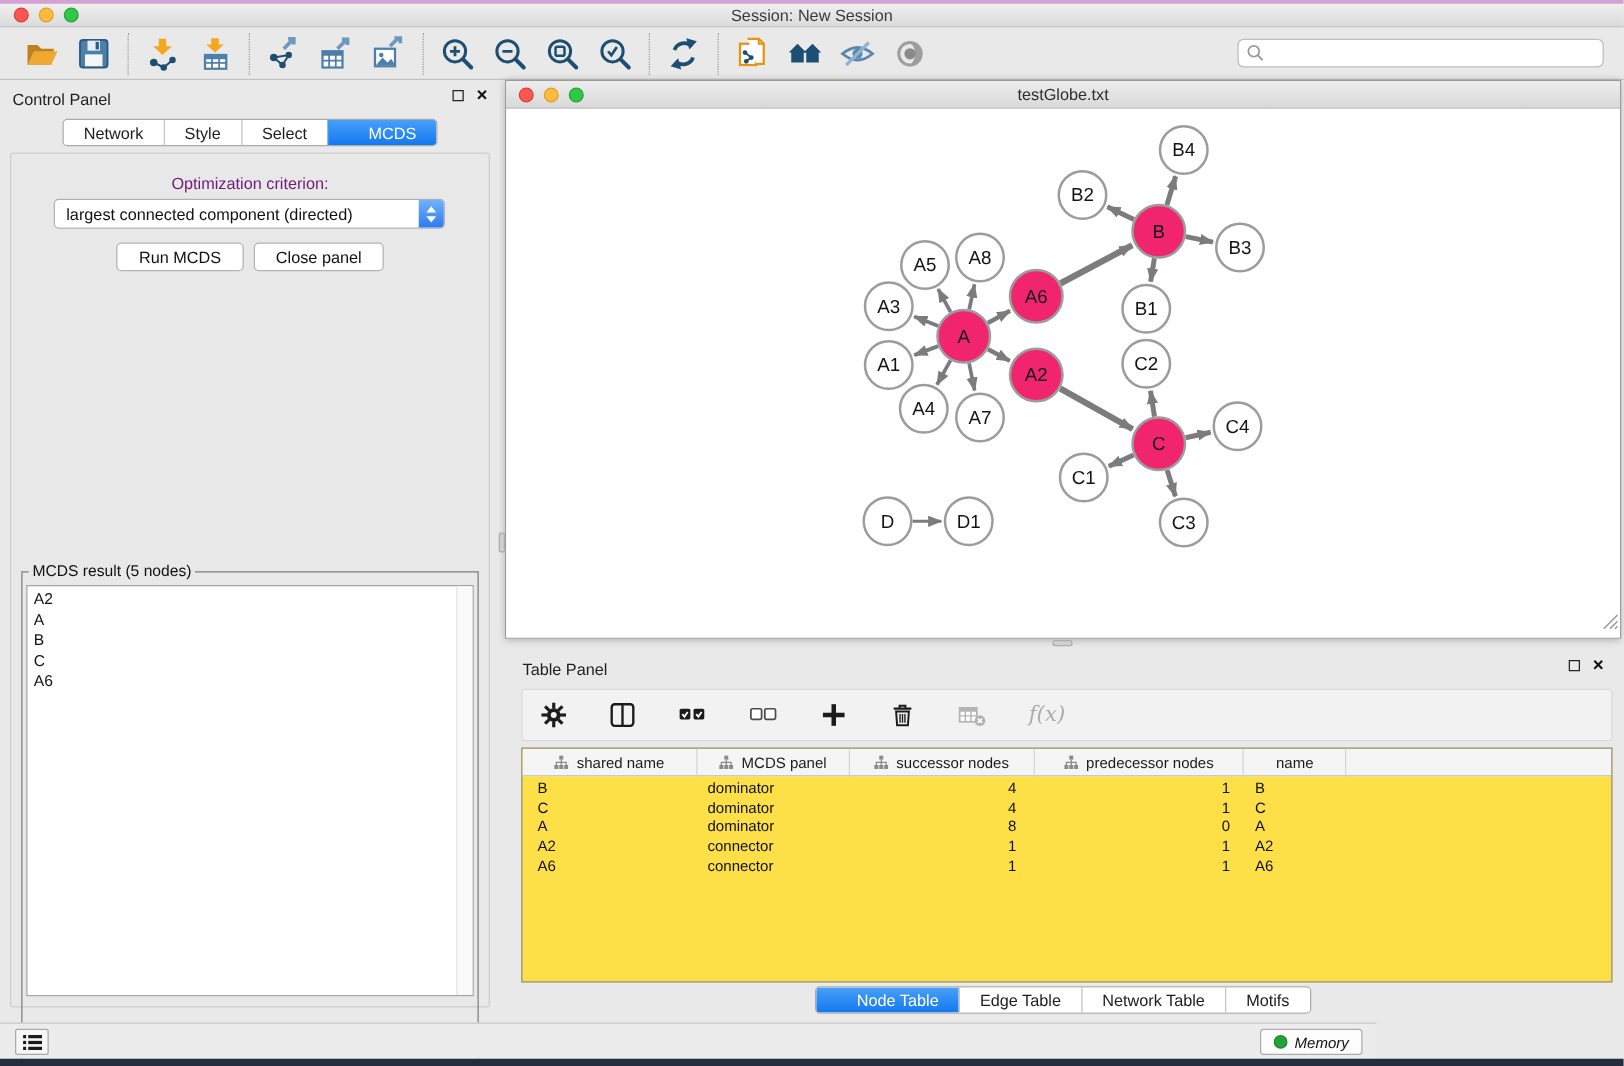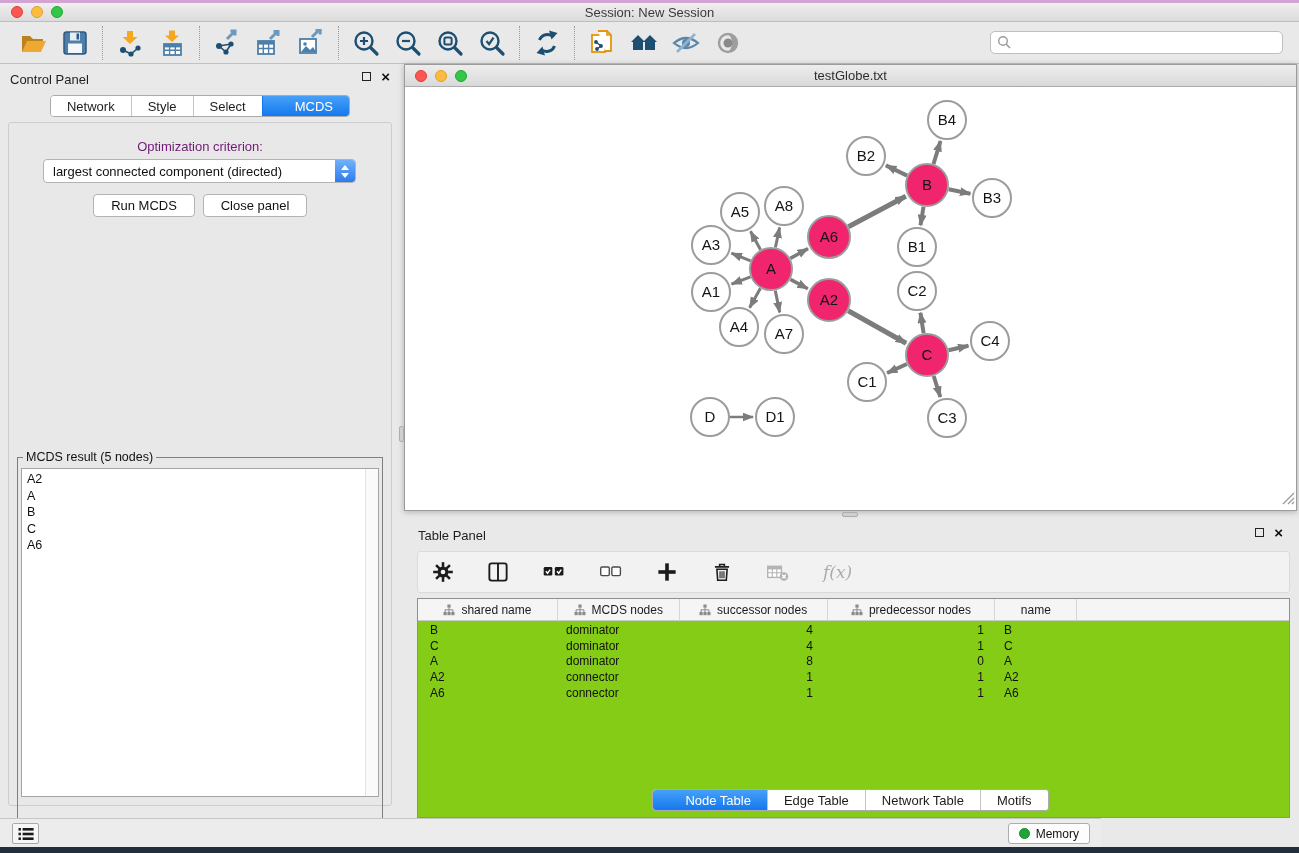--- a/index.html
+++ b/index.html
@@ -80,38 +80,38 @@
     background:#CFCFCF; border:1px solid #ADADAD; border-radius:2px; }
   .divider-handle-h { position:absolute; left:842px; top:512px; width:16px; height:5px;
     background:#CFCFCF; border:1px solid #ADADAD; border-radius:2px; }
 
   
   .table-panel { position:absolute; left:404px; top:520px; width:893px; height:293px; background:#E9E9E9; }
   .tp-toolbar { position:absolute; left:13px; top:31px; width:873px; height:42px; background:#F2F2F2;
     border:1px solid #DADADA; border-radius:3px; display:flex; align-items:center; gap:33px; padding-left:14px; }
   .fx { font-family:"DejaVu Serif", serif; font-style:italic; font-size:17px; color:#ABABAB; }
 
-  .tp-table { position:absolute; left:13px; top:78px; width:873px; height:220px; background:#84cc16;
+  .tp-table { position:absolute; left:13px; top:78px; width:873px; height:188px; background:#fde047;
     border:1px solid #8F8F8F; overflow:hidden; }
   .thead { position:absolute; left:0; top:0; right:0; height:22px; background:#F5F5F5; border-bottom:1px solid #C9C9C9; display:flex; }
   .th { height:22px; display:flex; align-items:center; justify-content:center; gap:6px;
     font-size:12px; color:#1B1B1B; border-right:1px solid #D6D6D6; }
   .th.noborder { border-right:none; }
   .tbody { position:absolute; left:0; top:23px; right:0; bottom:0; }
   .tr { display:flex; height:15.7px; align-items:center; }
   .td { font-size:12px; color:#111; white-space:nowrap; overflow:hidden; }
   .td.left { padding-left:12px; text-align:left; }
   .td.left2 { padding-left:8px; text-align:left; }
   .td.right { text-align:right; padding-right:15px; }
   .td.right2 { text-align:right; padding-right:12px; }
 
   .tp-tabs { position:absolute; left:0; right:0; top:269px; display:flex; justify-content:center; }
 
   
-  .statusbar { position:absolute; left:0; top:818px; width:1101px; height:29px; background:#ECECEC; border-top:1px solid #C6C6C6; }
+  .statusbar { position:absolute; left:0; top:818px; width:1101px; height:29px; background:#ECECEC; border-top:1px solid #C6C6C6;font-style:italic; }
   .list-btn { position:absolute; left:12px; top:4px; width:27px; height:21px; background:#F6F6F6;
     border:1px solid #A9A9A9; border-radius:2px; display:flex; align-items:center; justify-content:center; }
   .memory-btn { position:absolute; right:11px; top:4px; height:21px; background:#FDFDFD; border:1px solid #ADADAD;
     border-radius:3px; display:flex; align-items:center; gap:6px; padding:0 10px; }
   .memory-dot { width:11px; height:11px; border-radius:50%; background:#22A33A; border:1px solid #188A2D; }
   .memory-label { font-size:12px; color:#111; }
   .desktop-strip { position:absolute; left:0; top:847px; width:1299px; height:6px; background:#232E3D; }
 </style>
 </head>
 <body>
@@ -533,21 +533,21 @@
           <div class="th" style="width: 122px;">
             <svg width="12" height="12" viewBox="0 0 12 12">
               <g fill="#8A8A8A">
                 <rect x="4.4" y="0.5" width="3.2" height="3.2"></rect>
                 <rect x="0.5" y="8" width="3.2" height="3.2"></rect>
                 <rect x="4.4" y="8" width="3.2" height="3.2"></rect>
                 <rect x="8.3" y="8" width="3.2" height="3.2"></rect>
               </g>
               <path d="M6 3.7 V5.8 M2.1 8 V5.8 H9.9 V8 M6 5.8 V8" stroke="#8A8A8A" stroke-width="1" fill="none"></path>
             </svg>
-            <span>MCDS nodes</span>
+            <span>MCDS panel</span>
           </div>
           <div class="th" style="width: 148px;">
             <svg width="12" height="12" viewBox="0 0 12 12">
               <g fill="#8A8A8A">
                 <rect x="4.4" y="0.5" width="3.2" height="3.2"></rect>
                 <rect x="0.5" y="8" width="3.2" height="3.2"></rect>
                 <rect x="4.4" y="8" width="3.2" height="3.2"></rect>
                 <rect x="8.3" y="8" width="3.2" height="3.2"></rect>
               </g>
               <path d="M6 3.7 V5.8 M2.1 8 V5.8 H9.9 V8 M6 5.8 V8" stroke="#8A8A8A" stroke-width="1" fill="none"></path>

